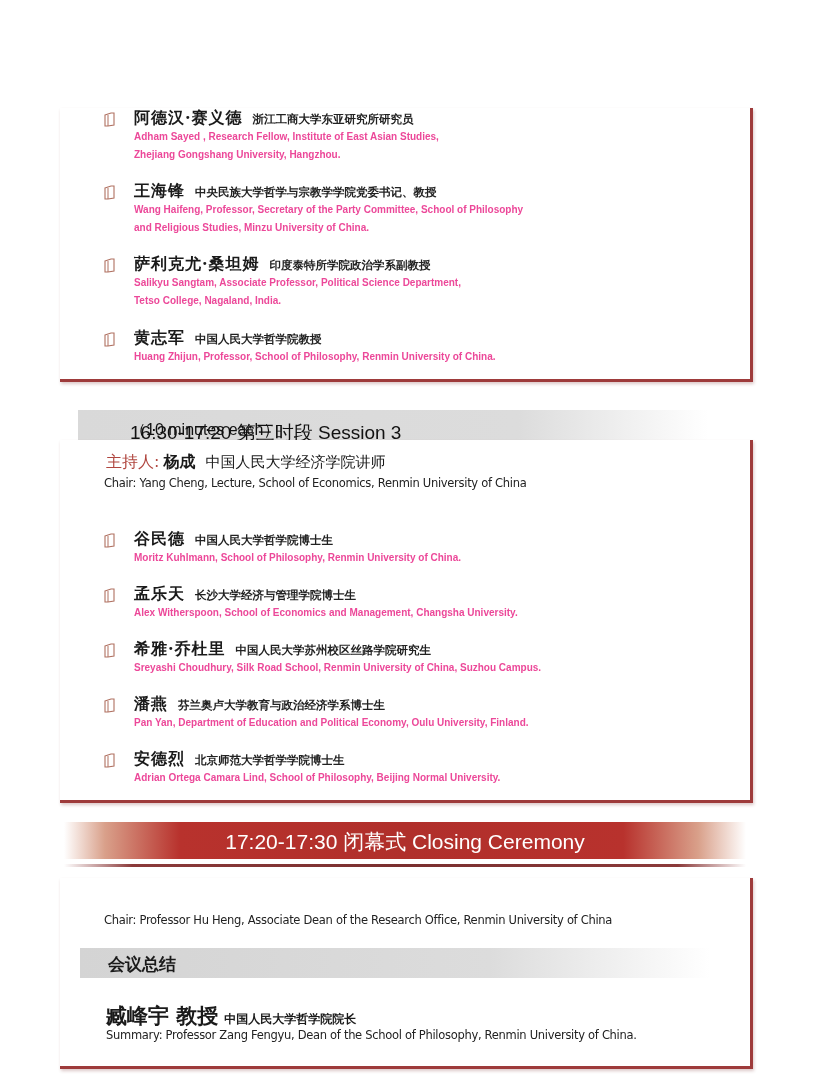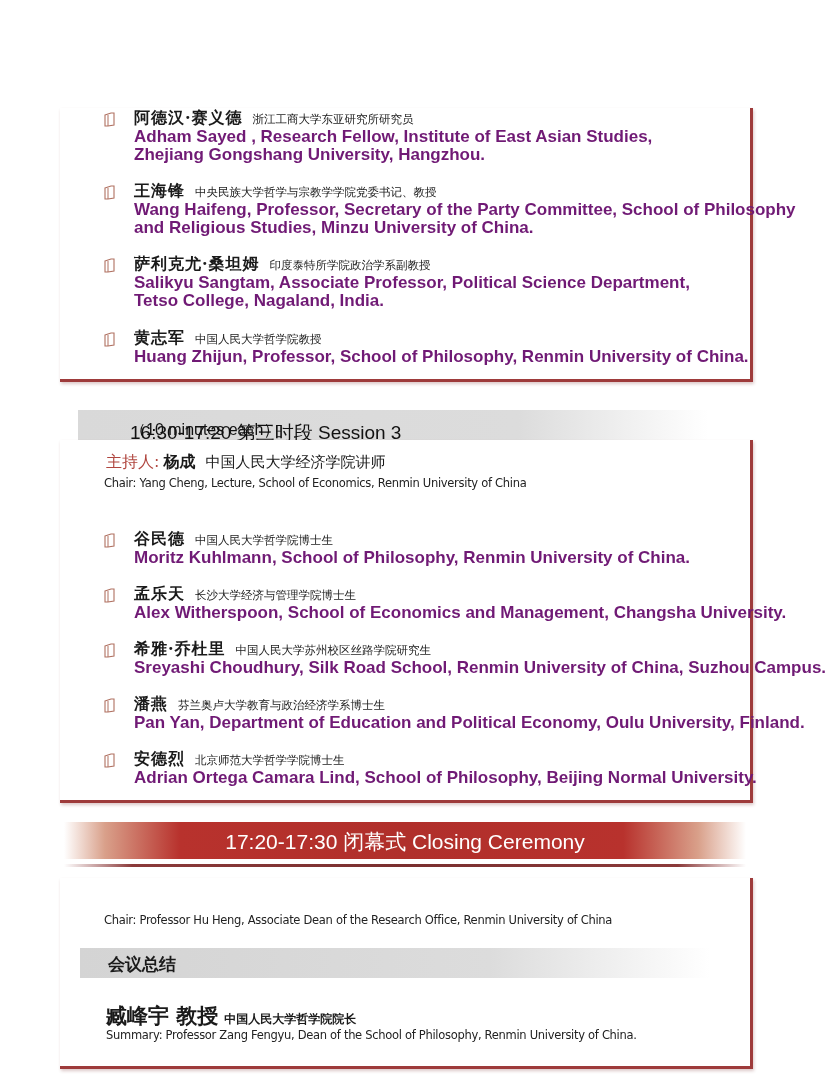--- a/index.html
+++ b/index.html
@@ -18,25 +18,25 @@
   .item { position: absolute; left: 44px; right: 20px; }
   .bookmark {
     position: absolute; left: 0; top: 4px; width: 11px; height: 15px;
   }
   .item .cn-line { position: absolute; left: 30px; top: 0; white-space: nowrap; }
   .cn-name {
     font-family: "DejaVu Serif", "Liberation Serif", serif; font-weight: bold;
     font-size: 16px; color: #1a1a1a; letter-spacing: 1px;
   }
   .cn-aff {
-    font-family: "DejaVu Serif", "Liberation Serif", serif; font-weight: normal;
+    font-family: "DejaVu Serif", "Liberation Serif", serif; font-weight: bold;
     font-size: 11.5px; color: #222; margin-left: 10px;
   }
   .en {
-    position: absolute; left: 30px; font-size: 17px; font-weight: bold; color: #701a75;
+    position: absolute; left: 30px; font-size: 10px; font-weight: bold; color: #ec4899;
     line-height: 18px; white-space: nowrap;
   }
   .session-bar {
     position: absolute; left: 78px; top: 410px; width: 630px; height: 30px;
     background: linear-gradient(to right, #d9d9d9 0%, #dcdcdc 70%, rgba(255,255,255,0) 100%);
   }
   .session-bar span {
     position: absolute; left: 26px; top: 5px; font-size: 19px; color: #111; white-space: nowrap;
   }
   .session-bar .small { font-size: 16px; text-align: right; }

